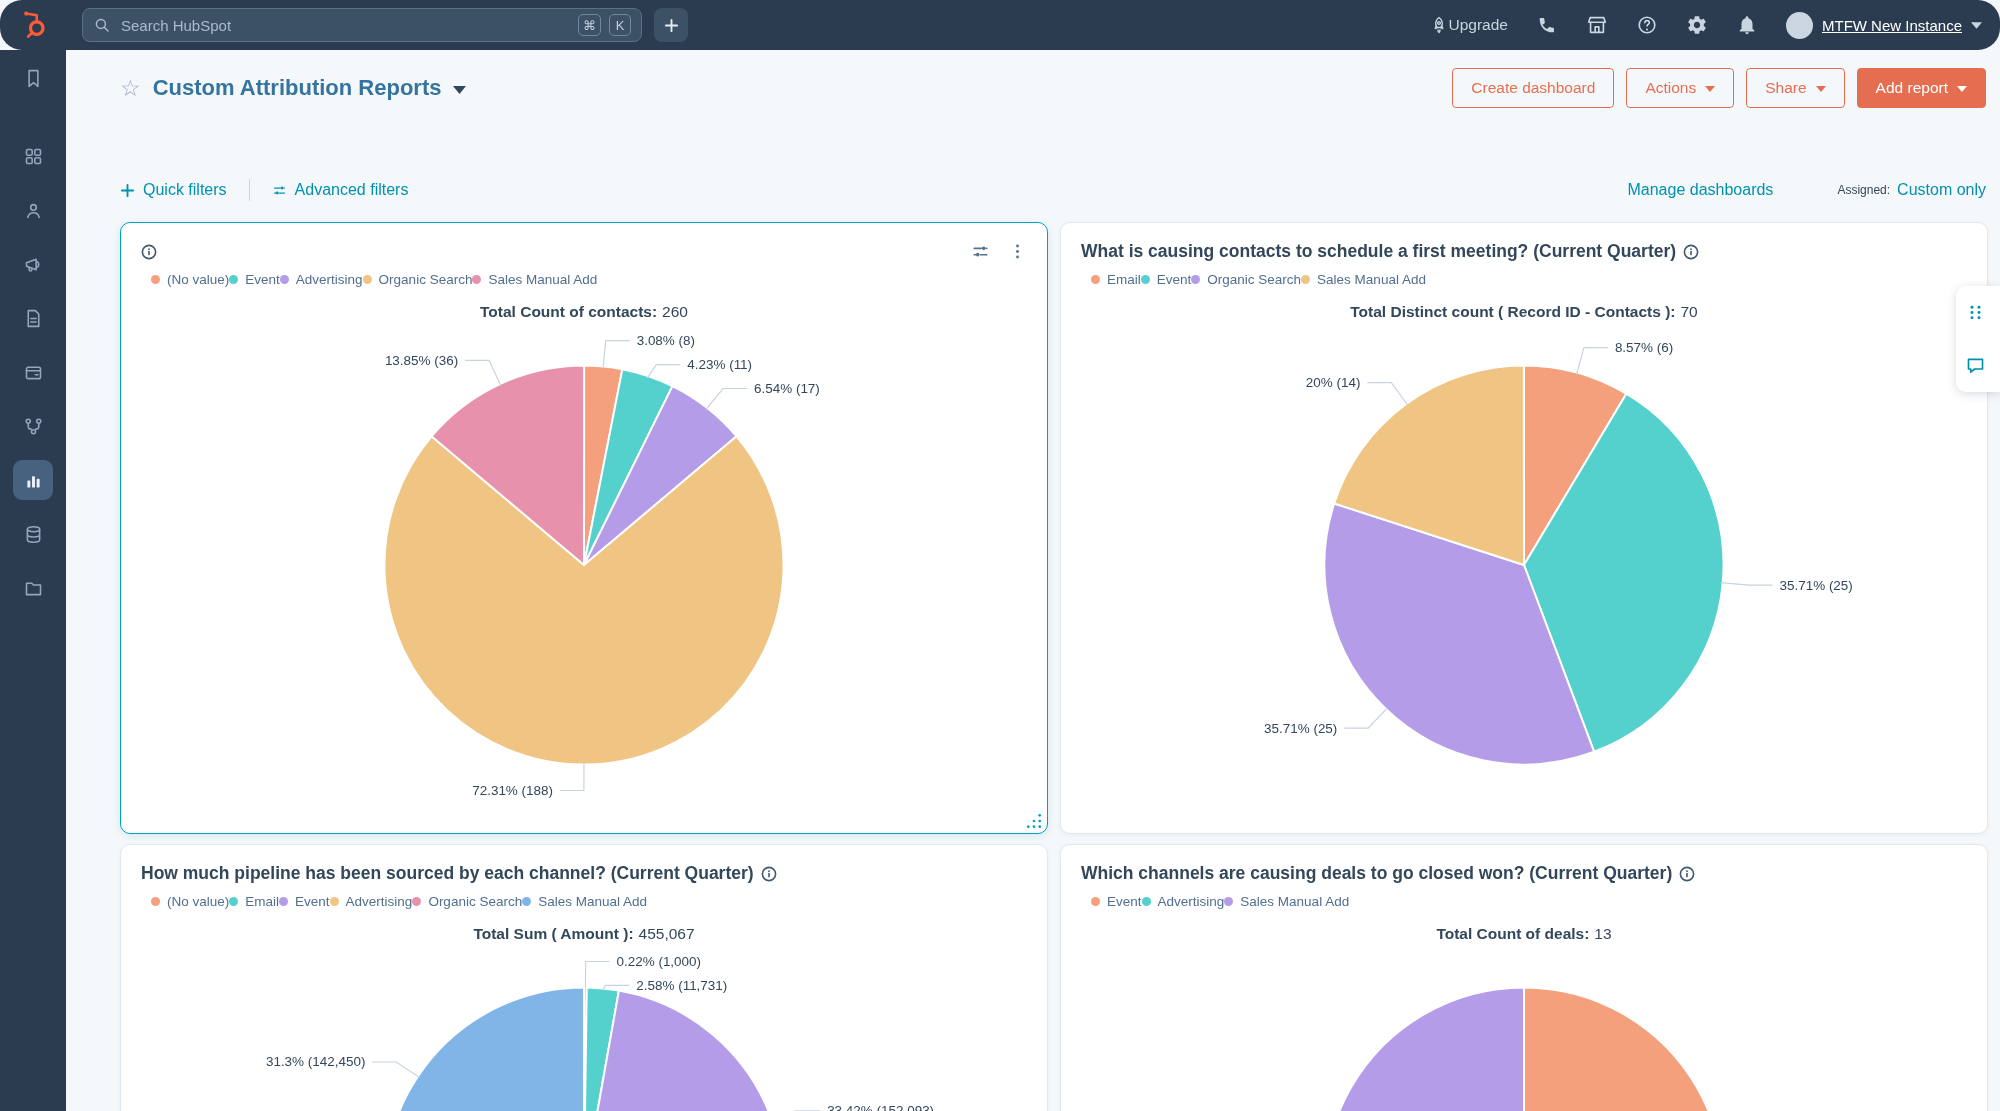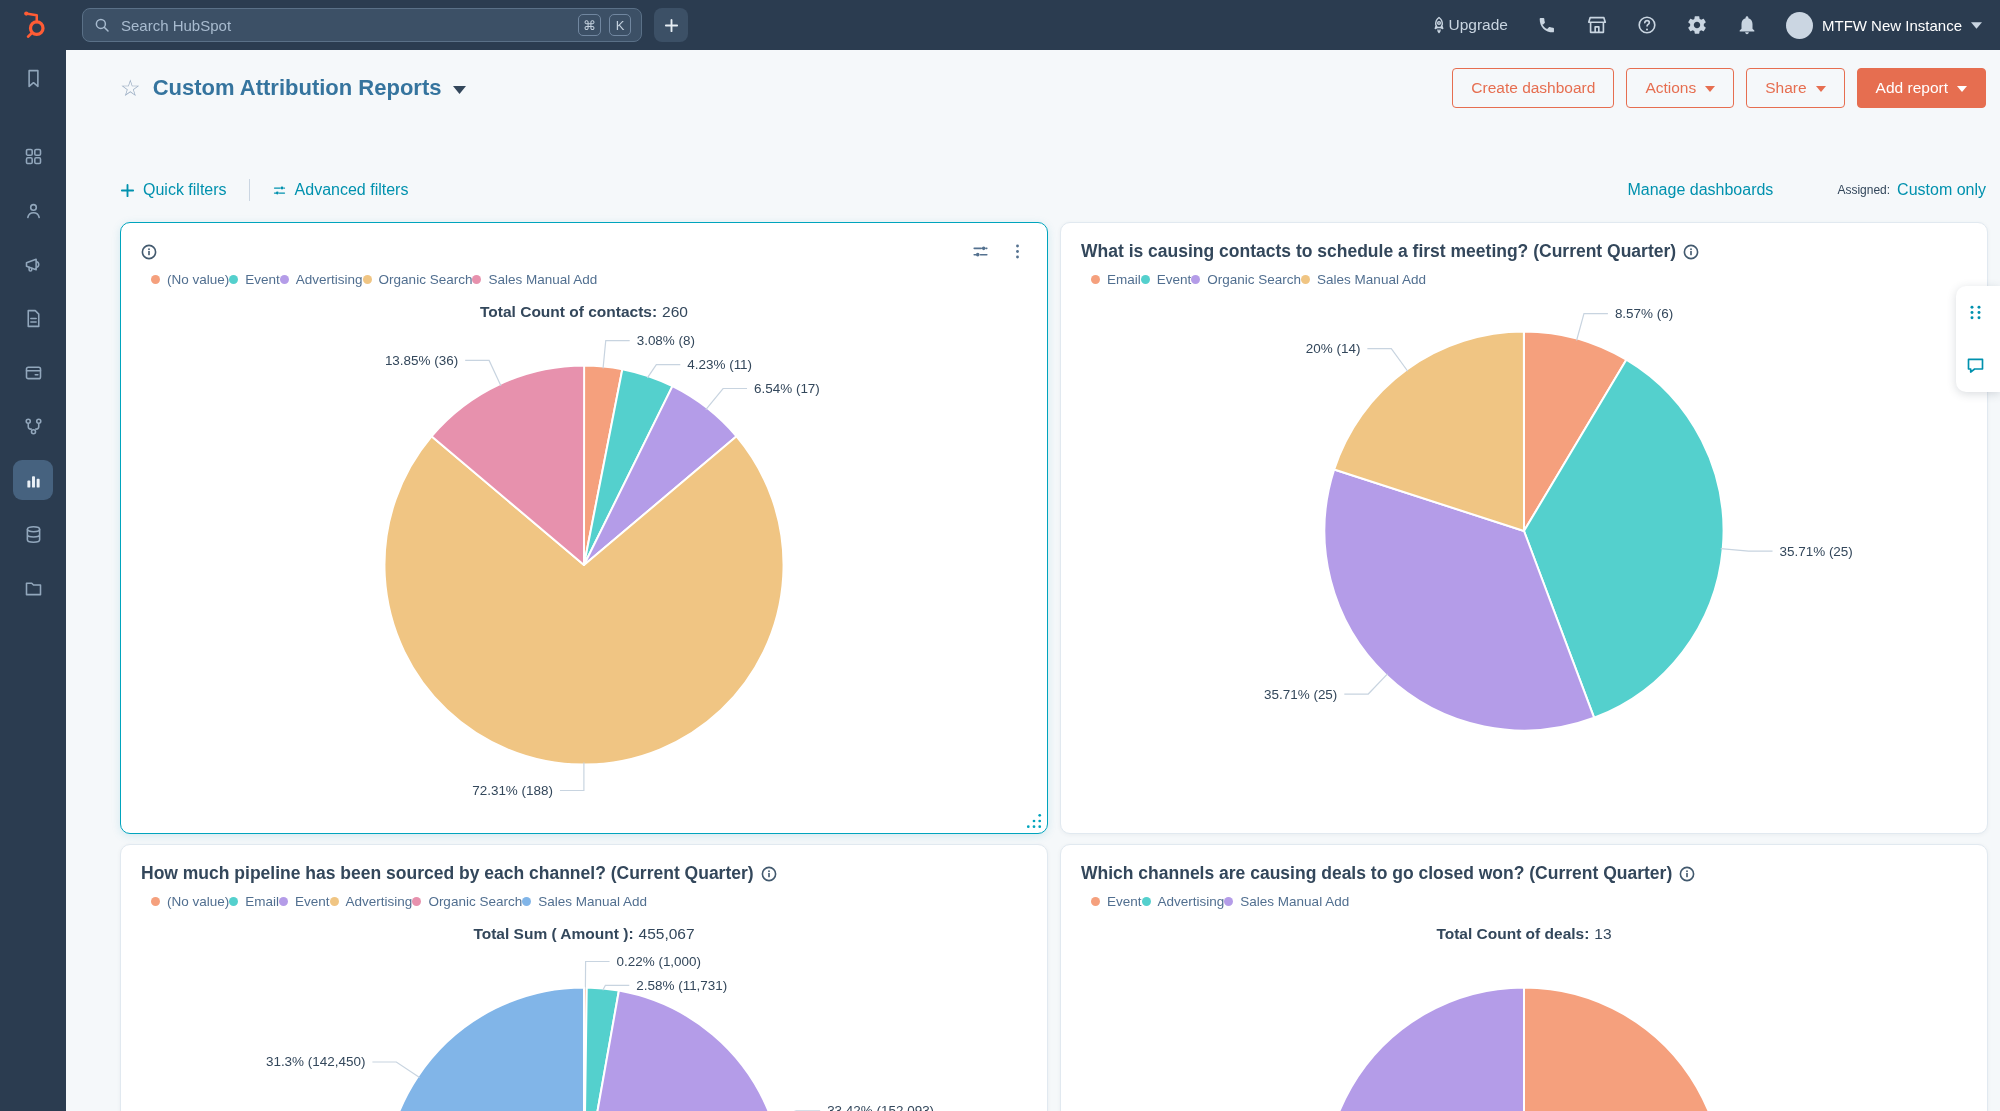--- a/index.html
+++ b/index.html
@@ -2,42 +2,42 @@
 <html style="--nav-bg: #2b3c50; --accent: #0091ae; --coral: #e66e50; --selected-border: #00a4bd; --title-color: #35749e; --logo-orange: #ff5c35;"><head>
 <meta charset="utf-8">
 <style>
   * { box-sizing: border-box; }
   html,body { margin:0; padding:0; width:2000px; height:1111px; overflow:hidden;
     background:#f5f8fa; font-family:"Liberation Sans", sans-serif; }
   svg { display:block; width:100%; height:100%; }
 
   
   .topnav { position:fixed; left:0; top:0; right:0; height:50px; background:var(--nav-bg,#2b3c50);
-    display:flex; align-items:center; z-index:30; }
+    display:flex; align-items:center; z-index:30;border-radius:22px; }
   .nav-logo { width:66px; display:flex; justify-content:center; color:var(--logo-orange,#ff5c35); cursor:pointer; }
   .nav-logo .ic { width:30px; height:30px; }
   .nav-search { width:560px; height:34px; margin-left:16px; background:#3c5066; border:1px solid #5a7087;
     border-radius:8px; display:flex; align-items:center; padding:0 10px; gap:8px; }
   .nav-search .ic { width:18px; height:18px; color:#a8bbcf; }
   .nav-search input { flex:1; background:transparent; border:none; outline:none; color:#e6edf3;
     font-size:15px; font-family:inherit; }
   .nav-search input::placeholder { color:#a8bbcf; }
   .kbd { min-width:22px; height:22px; border:1px solid #7187a0; border-radius:5px; color:#c3d0dd;
     font-size:13px; display:flex; align-items:center; justify-content:center; padding:0 4px; }
   .nav-plus { margin-left:12px; width:34px; height:34px; border-radius:8px; background:#3c5066;
     border:none; color:#e6edf3; display:flex; align-items:center; justify-content:center; cursor:pointer; }
   .nav-plus .ic { width:15px; height:15px; }
   .nav-right { margin-left:auto; display:flex; align-items:center; gap:28px; padding-right:18px; color:#c9d5e1; }
   .upgrade { display:flex; align-items:center; gap:0; font-size:15.5px; cursor:pointer;justify-content:flex-end; }
   .upgrade .ic { width:20px; height:20px; }
   #nav-icons { display:flex; align-items:center; gap:28px; }
   .nav-ib { background:none; border:none; padding:0; width:22px; height:22px; color:#c9d5e1; cursor:pointer; }
   .account { display:flex; align-items:center; gap:9px; cursor:pointer; }
   .avatar { width:27px; height:27px; border-radius:50%; background:#cbd6e2; }
-  .acct-name { color:#fff; font-size:15px; white-space:nowrap; }
+  .acct-name { color:#fff; font-size:15px; white-space:nowrap;text-decoration:underline; }
   .acct-caret { width:11px; height:7px; color:#c9d5e1; }
 
   
   .sidebar { position:fixed; left:0; top:50px; bottom:0; width:66px; background:var(--nav-bg,#2b3c50);
     display:flex; flex-direction:column; align-items:center; padding-top:8px; z-index:20; }
   .side-item { width:40px; height:40px; border-radius:9px; display:flex; align-items:center;
     justify-content:center; color:#92a7bc; cursor:pointer; margin-bottom:14px; }
   .side-item:first-child { margin-bottom:38px; }
   .side-item .ic { width:21px; height:21px; }
   .side-item.active { background:#46627f; color:#eaf0f6; }
@@ -477,20 +477,23 @@
           </li>
           <li>
             <span class="dot" style="background: rgb(180, 156, 232);"></span>
             <span>Organic Search</span>
           </li>
           <li>
             <span class="dot" style="background: rgb(240, 197, 131);"></span>
             <span>Sales Manual Add</span>
           </li>
         </ul>
+    <p class="total">
+      <span class="t-label">Total Distinct count ( Record ID - Contacts ):</span><span class="t-value">70</span>
+    </p>
     <svg class="pie" viewBox="-444 -240 888 480">
           <path d="M0 0 L 0.00 -200.00 A 200 200 0 0 1 102.56 -171.70 Z" fill="#f5a07d" class="slice"></path>
           <polyline points="52.7,-190.9 60.1,-217.9 84.1,-217.9"></polyline>
           <text x="91.1" y="-213.4" text-anchor="start">8.57% (6)</text>
           <path d="M0 0 L 102.56 -171.70 A 200 200 0 0 1 70.34 187.22 Z" fill="#54d0cd" class="slice"></path>
           <polyline points="197.2,17.7 225.1,20.2 249.1,20.2"></polyline>
           <text x="256.1" y="24.7" text-anchor="start">35.71% (25)</text>
           <path d="M0 0 L 70.34 187.22 A 200 200 0 0 1 -190.25 -61.68 Z" fill="#b49ce8" class="slice"></path>
           <polyline points="-136.8,143.2 -156.1,163.4 -180.1,163.4"></polyline>
           <text x="-187.1" y="167.9" text-anchor="end">35.71% (25)</text>

